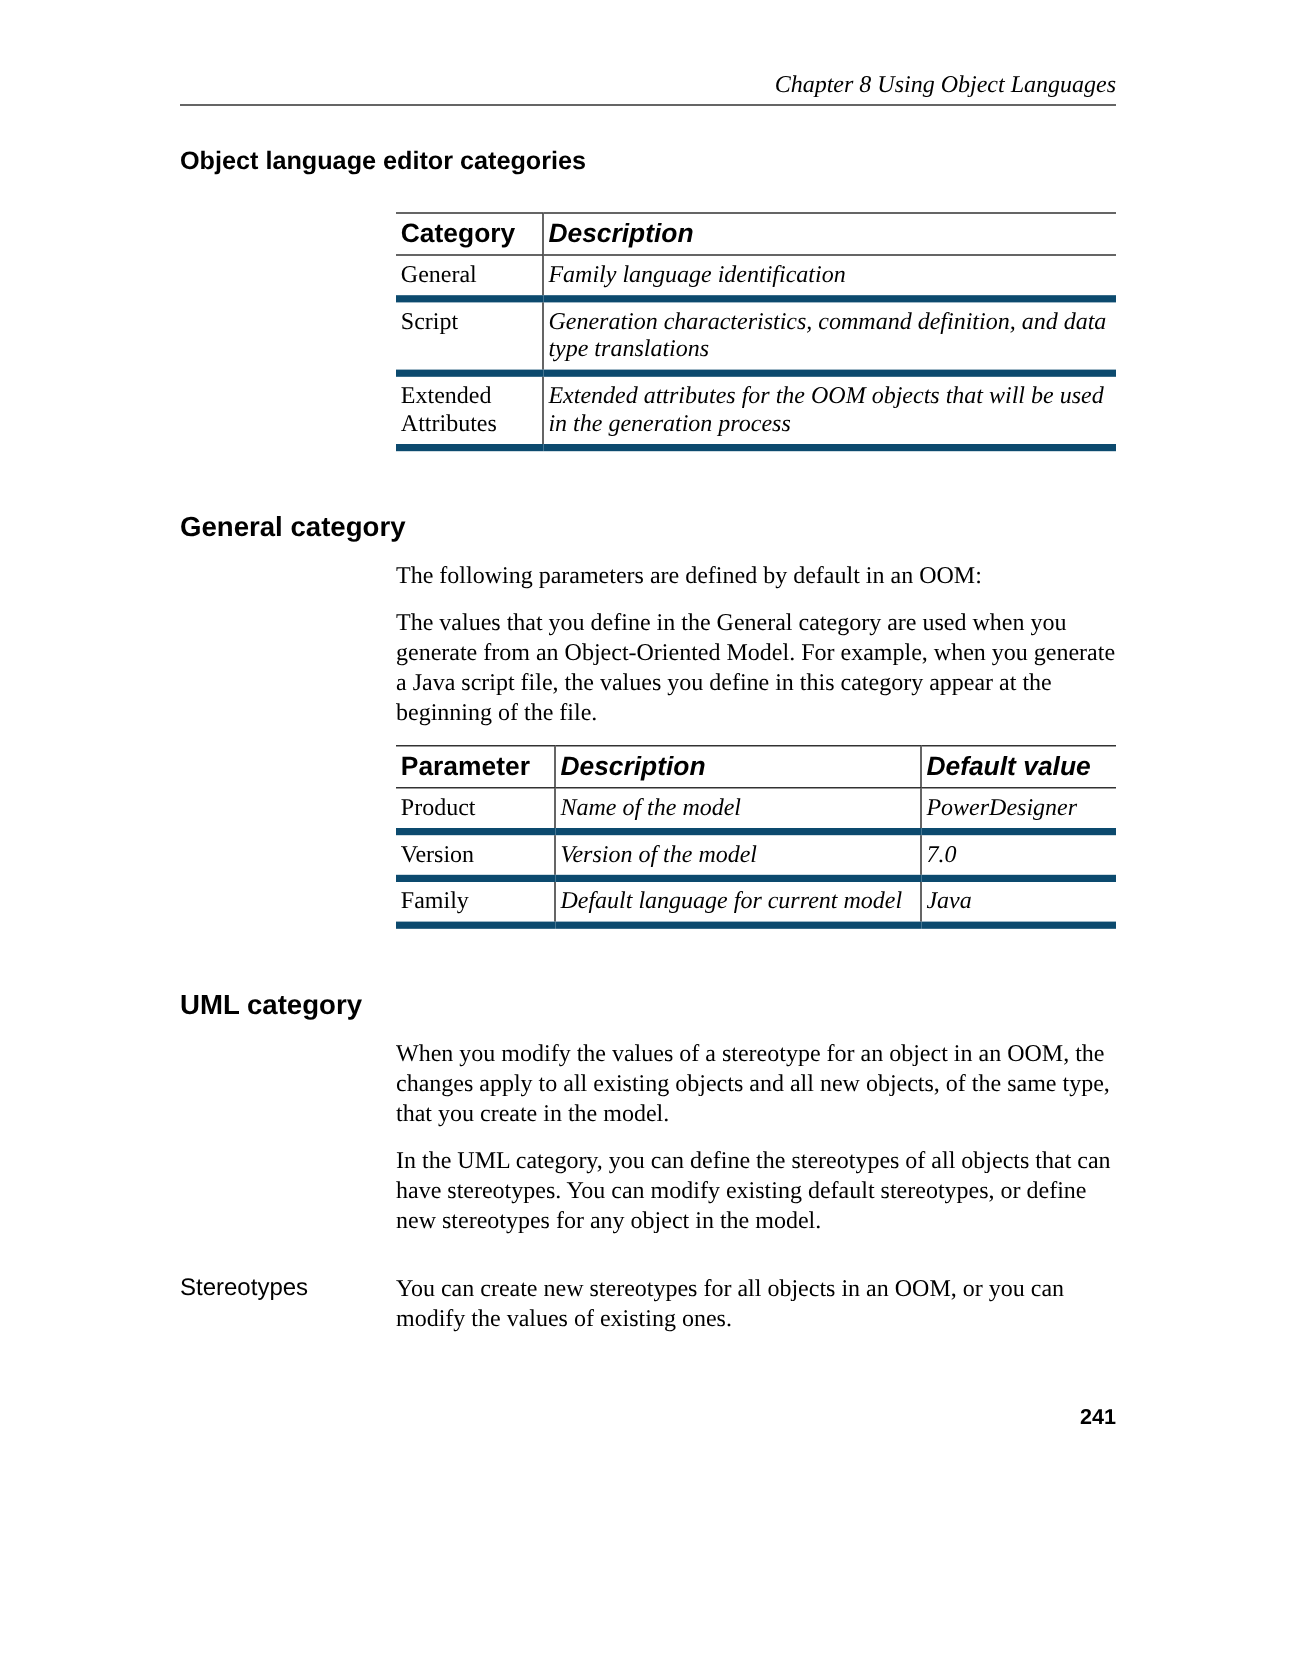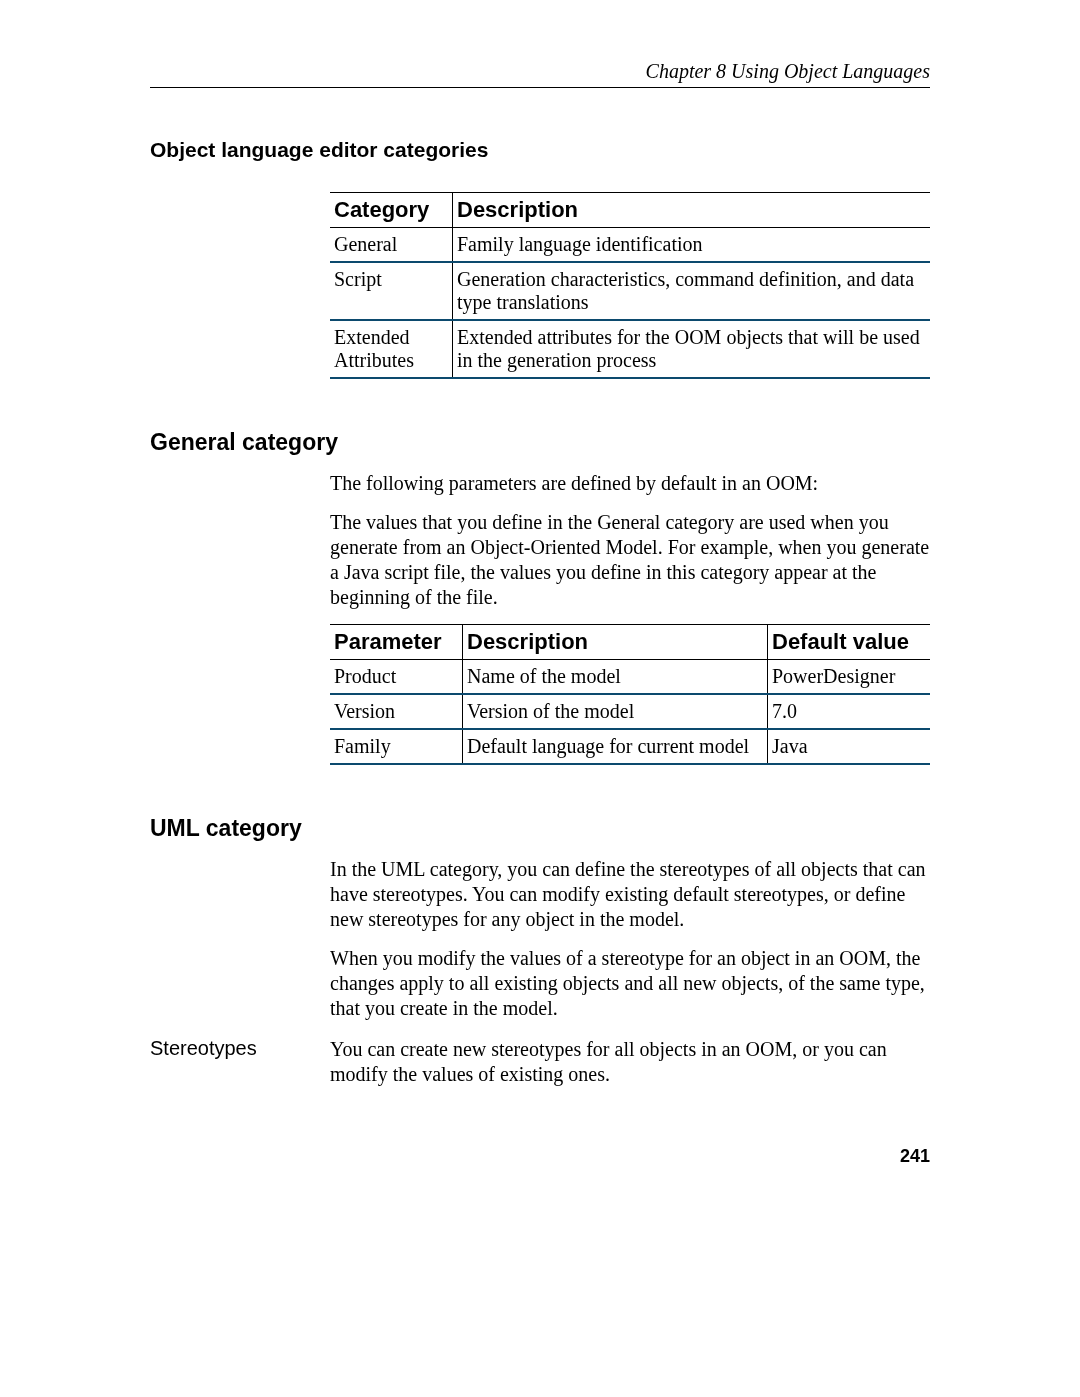--- a/index.html
+++ b/index.html
@@ -14,21 +14,21 @@
     padding: 60px 150px 60px 150px;
     box-sizing: border-box;
   }
   .running-head {
     text-align: right;
     font-style: italic;
     font-family: "Times New Roman", Times, serif;
     font-size: 20px;
     padding-bottom: 4px;
     border-bottom: 1.5px solid #000;
-    margin-bottom: 50px;
+    margin-bottom: 35px;
   }
   h1.page-title {
     font-family: Arial, Helvetica, sans-serif;
     font-weight: bold;
     font-size: 21px;
     margin: 0 0 30px 0;
   }
   h2.section-title {
     font-family: Arial, Helvetica, sans-serif;
     font-weight: bold;
@@ -54,30 +54,31 @@
     font-weight: bold;
     font-size: 22px;
     text-align: left;
     border-top: 1.5px solid #000;
     border-bottom: 1px solid #000;
     padding: 4px 8px 4px 4px;
     vertical-align: top;
   }
   td {
     font-family: "Times New Roman", Times, serif;
-    border-bottom: 2px solid #0c4a6e;
+    border-bottom: 6px solid #0c4a6e;
     padding: 5px 8px 5px 4px;
     vertical-align: top;
   }
   th + th, td + td {
     border-left: 1px solid #000;
+    font-style: italic;
   }
   .margin-row {
     display: flex;
-    margin-top: 16px;
+    margin-top: 32px;
   }
   .margin-label {
     width: 180px;
     flex-shrink: 0;
     font-family: Arial, Helvetica, sans-serif;
     font-size: 20px;
   }
   .margin-body {
     flex: 1;
   }
@@ -155,22 +156,22 @@
           <td>Family</td>
           <td>Default language for current model</td>
           <td>Java</td>
         </tr>
       </tbody>
     </table>
   </div>
 
   <h2 class="section-title">UML category</h2>
   <div class="body-block">
+    <p>When you modify the values of a stereotype for an object in an OOM, the changes apply to all existing objects and all new objects, of the same type, that you create in the model.</p>
     <p>In the UML category, you can define the stereotypes of all objects that can have stereotypes. You can modify existing default stereotypes, or define new stereotypes for any object in the model.</p>
-    <p>When you modify the values of a stereotype for an object in an OOM, the changes apply to all existing objects and all new objects, of the same type, that you create in the model.</p>
   </div>
 
   <div class="margin-row">
     <div class="margin-label">Stereotypes</div>
     <div class="margin-body">
       <p>You can create new stereotypes for all objects in an OOM, or you can modify the values of existing ones.</p>
     </div>
   </div>
 
   <div class="page-number">241</div>

